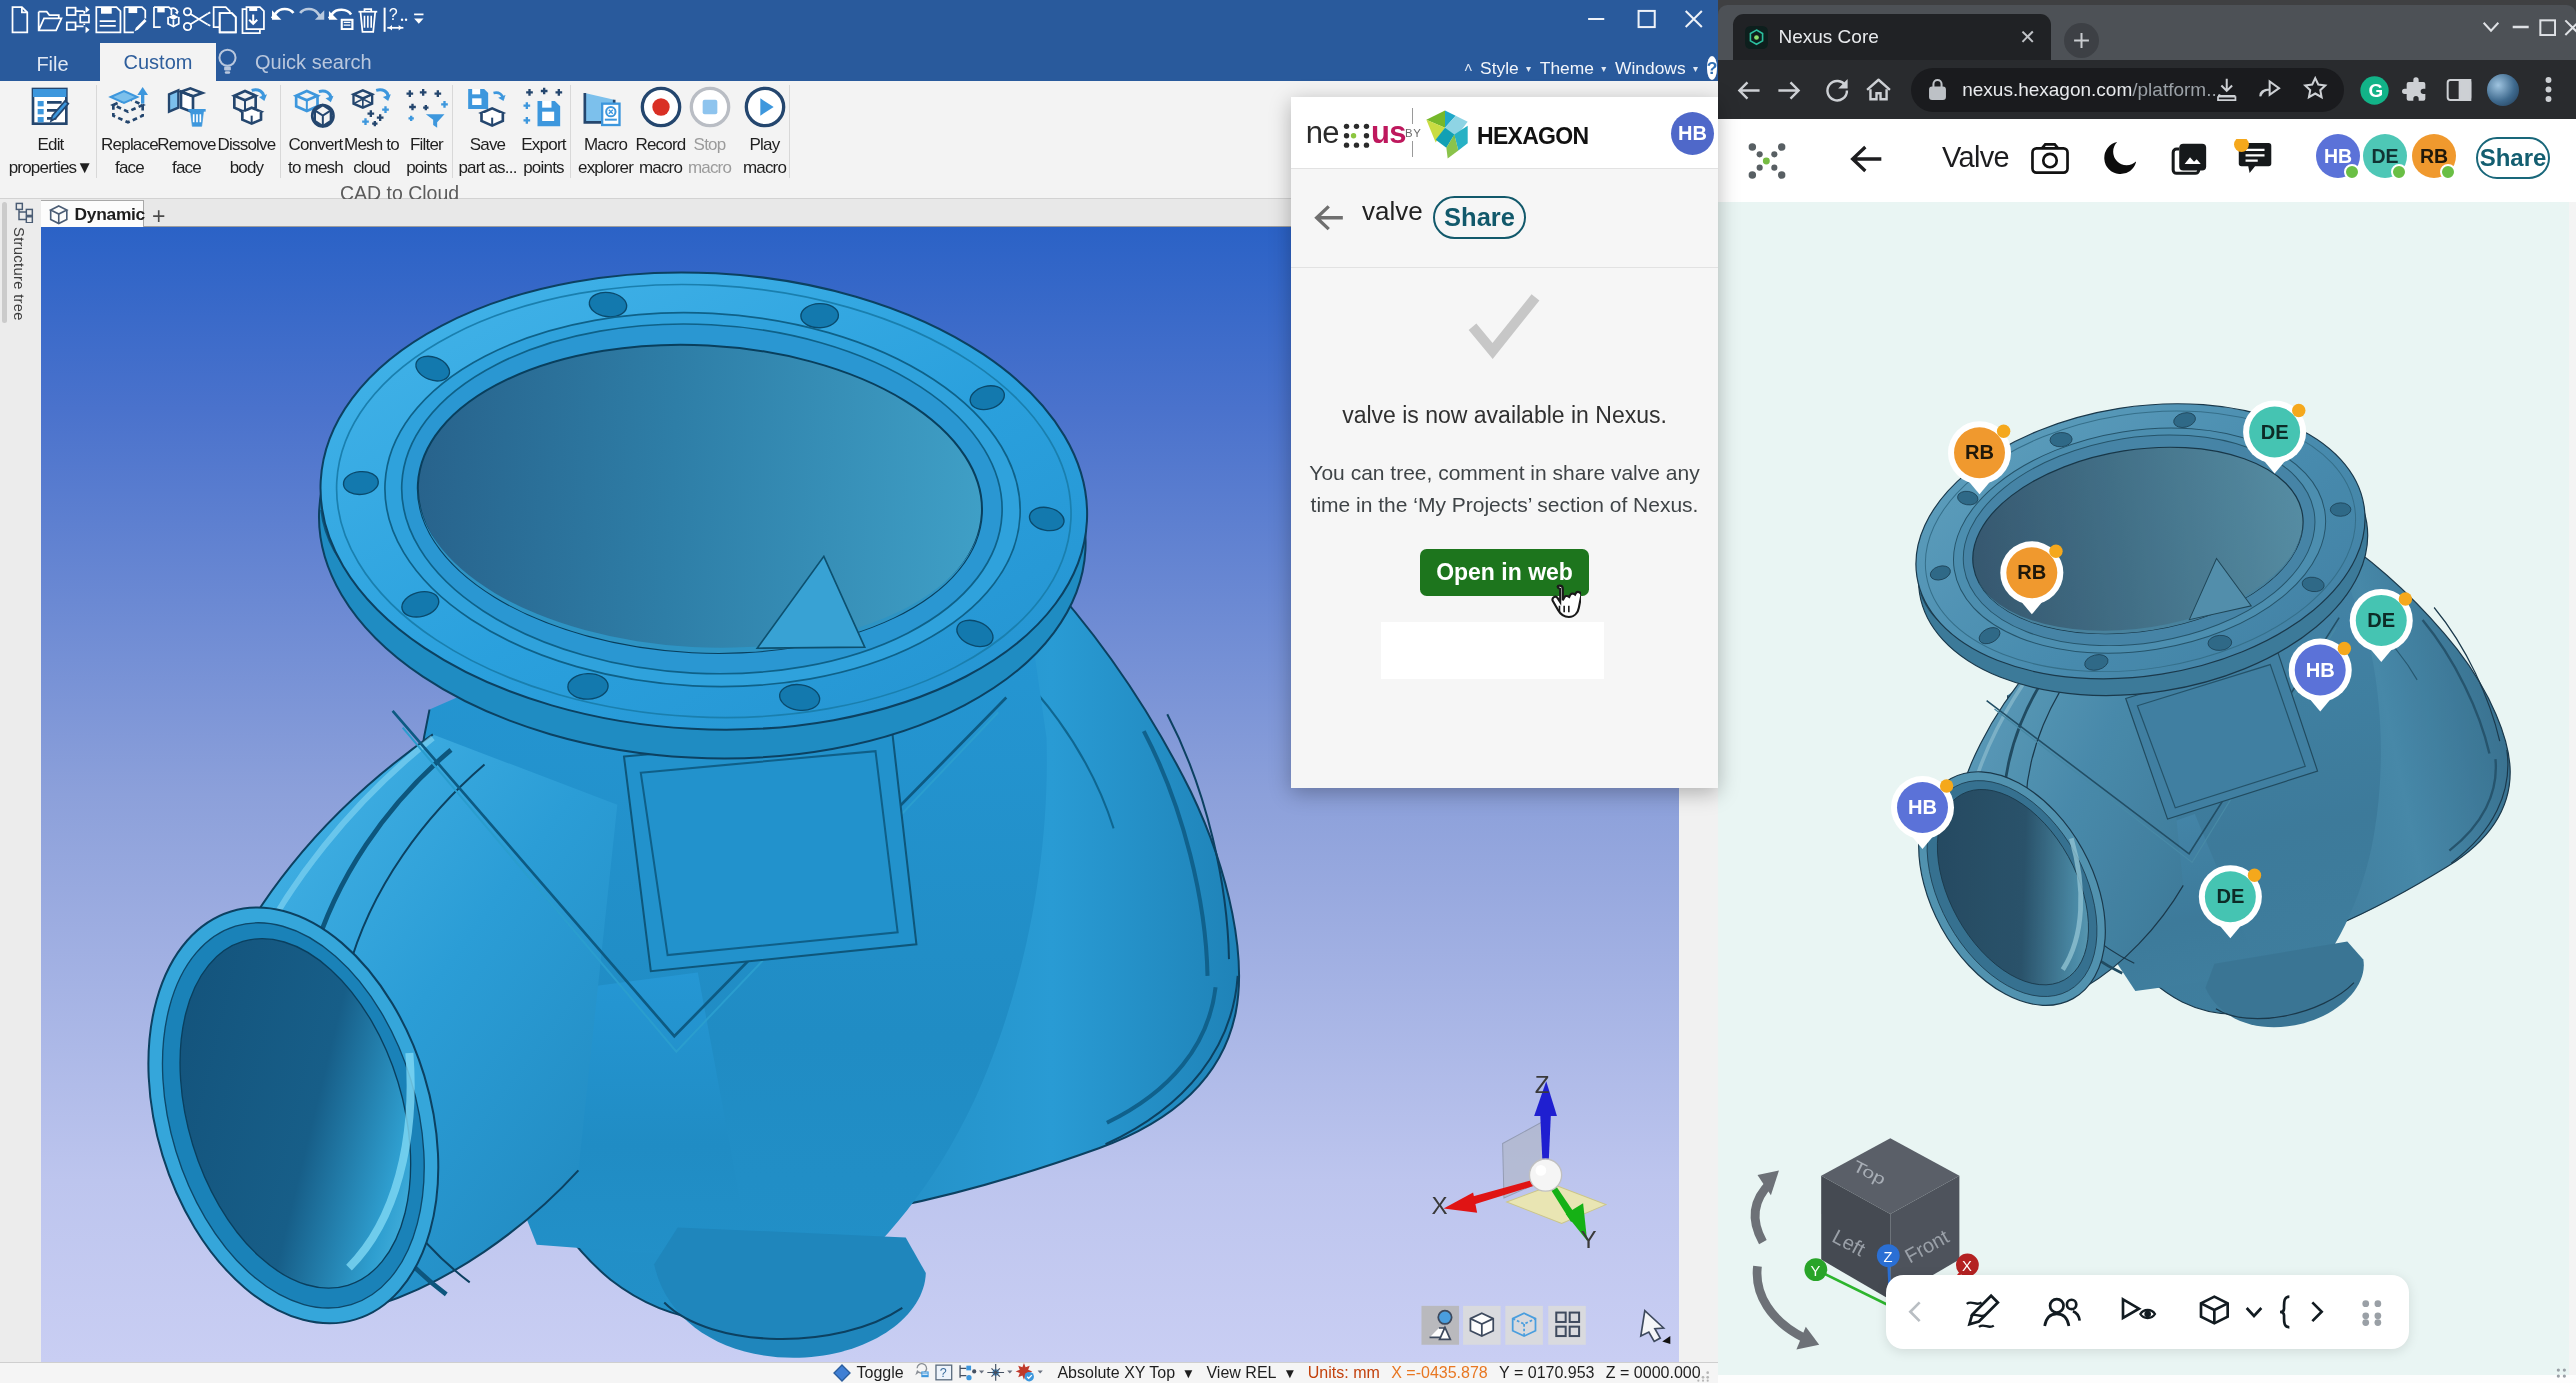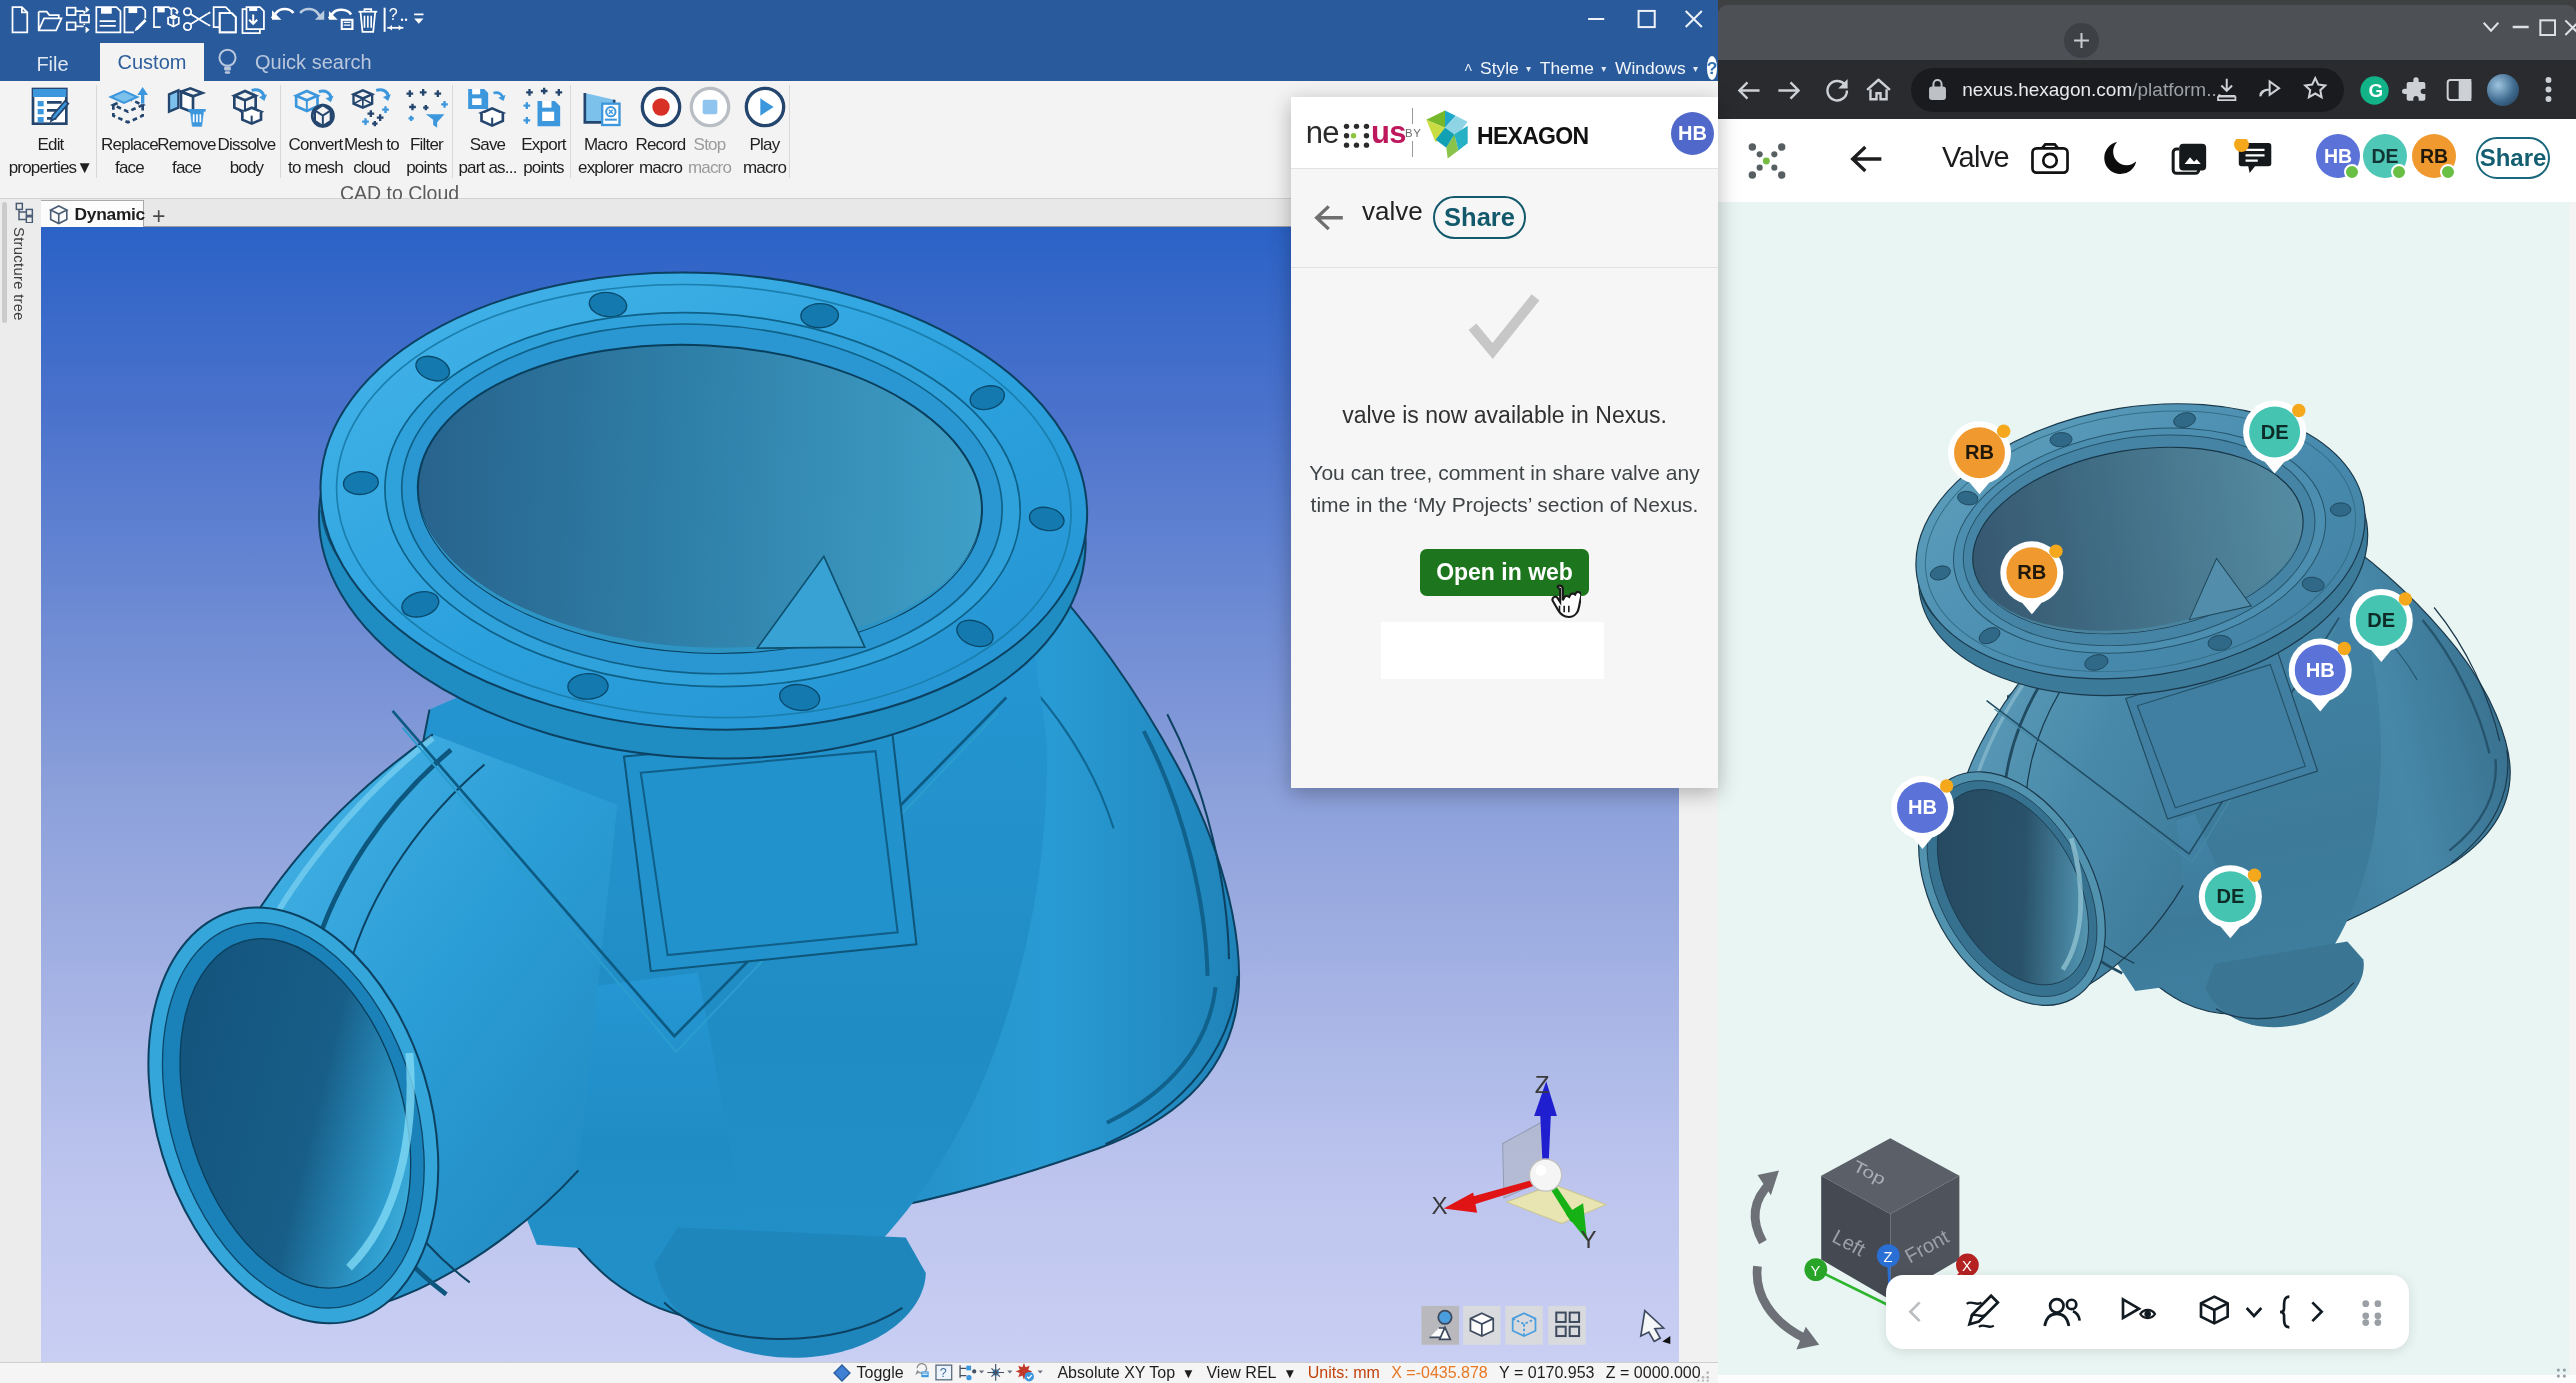--- a/index.html
+++ b/index.html
@@ -2,21 +2,21 @@
 <html style="font-size:10.7px"><head>
 <meta charset="utf-8">
 <style>
 *{margin:0;padding:0;box-sizing:border-box}
 html,body{width:2576px;height:1383px;overflow:hidden}
 body{position:relative;font-family:"Liberation Sans",sans-serif;background:#3f4042}
 
 #cad{position:absolute;left:0;top:0;width:1718px;height:1383px;background:#f3f3f3}
 #cad-blue{position:absolute;left:0;top:0;width:1718px;height:81px;background:#295a9c}
 #filetab{position:absolute;left:19px;top:48px;width:67px;height:33px;color:#dfe7f3;font-size:20px;display:flex;align-items:center;justify-content:center}
-#customtab{position:absolute;left:100px;top:43px;width:104px;height:38px;background:#f3f3f3;color:#2e5e9c;font-size:20px;display:flex;align-items:center;justify-content:center}
+#customtab{position:absolute;left:100px;top:43px;width:116px;height:38px;background:#f3f3f3;color:#2e5e9c;font-size:20px;display:flex;align-items:center;justify-content:center}
 #qsearch{position:absolute;left:216px;top:43px;height:38px;display:flex;align-items:center;color:#b9c7dd;font-size:20px}
 #qat{position:absolute;left:9.4px;top:5.4px;width:416px;height:29.5px}
 #winbtns{position:absolute;left:1576px;top:0;width:142px;height:38px}
 #stylebar{position:absolute;left:1464px;top:54px;width:254px;height:28px;display:flex;align-items:center;color:#f2f5fa;font-size:17.4px}
 #stylebar span{margin-right:7.4px}
 #stylebar .sb-car{font-size:14.8px;color:#dfe7f3}
 #stylebar .sb-v{font-size:10px;color:#dfe7f3;margin-right:8.7px}
 #helpq{width:24px;height:24px;border-radius:50%;background:#fff;color:#2f6fb4;font-size:17.4px;font-weight:bold;display:flex;align-items:center;justify-content:center;margin-right:5.4px}
 #ribbon{position:absolute;left:0;top:81px;width:1718px;height:118px;background:#f3f3f3;border-bottom:1.3px solid #d2d2d2}
 .rbtn{position:absolute;top:4px;text-align:center;color:#1f1f1f;font-size:17px;line-height:23px;letter-spacing:-0.8px}
@@ -390,20 +390,29 @@
     <span class="it">Absolute XY Top <span style="font-size:13.4px;margin-left:6.7px">▼</span></span>
     <span class="it">View REL <span style="font-size:13.4px;margin-left:6.7px">▼</span></span>
     <span class="it" style="color:#c2410c">Units: mm</span>
     <span class="it" style="color:#e87722">X =-0435.878</span>
     <span class="it">Y = 0170.953</span>
     <span class="it" style="margin-right:17.4px">Z = 0000.000</span>
   </div>
 </div>
 
 <div id="chrome">
+  <div id="ctab">
+    <svg style="margin-left:12px" width="23" height="23" viewBox="0 0 34 34">
+        <rect width="34" height="34" rx="8" fill="#0d1f1d"></rect>
+        <path d="M17 6l9 5v11l-9 5-9-5V11z" fill="none" stroke="#2bbf9e" stroke-width="2.4"></path>
+        <circle cx="17" cy="17" r="3.5" fill="#8ce06c"></circle>
+      </svg>
+    <span style="margin-left:10.7px">Nexus Core</span>
+      <span style="margin-left:auto;margin-right:14.8px;color:#c0c3c7;font-size:20px">✕</span>
+    </div>
   <svg style="position:absolute;left:346px;top:17.4px" width="35" height="35" viewBox="0 0 52 52">
       <circle cx="26" cy="26" r="26" fill="#3d4045"></circle>
       <path d="M26 15v22M15 26h22" stroke="#c9ccd0" stroke-width="3"></path>
     </svg>
   <svg style="position:absolute;left:763px;top:14.8px" width="20" height="14.8" viewBox="0 0 30 22" fill="none" stroke="#dfe1e5" stroke-width="3">
       <path d="M4 4l11 12L26 4"></path>
     </svg>
   <svg style="position:absolute;left:794px;top:20px" width="17.4" height="4" viewBox="0 0 26 6">
       <path d="M1 3h24" stroke="#dfe1e5" stroke-width="3.4"></path>
     </svg>

